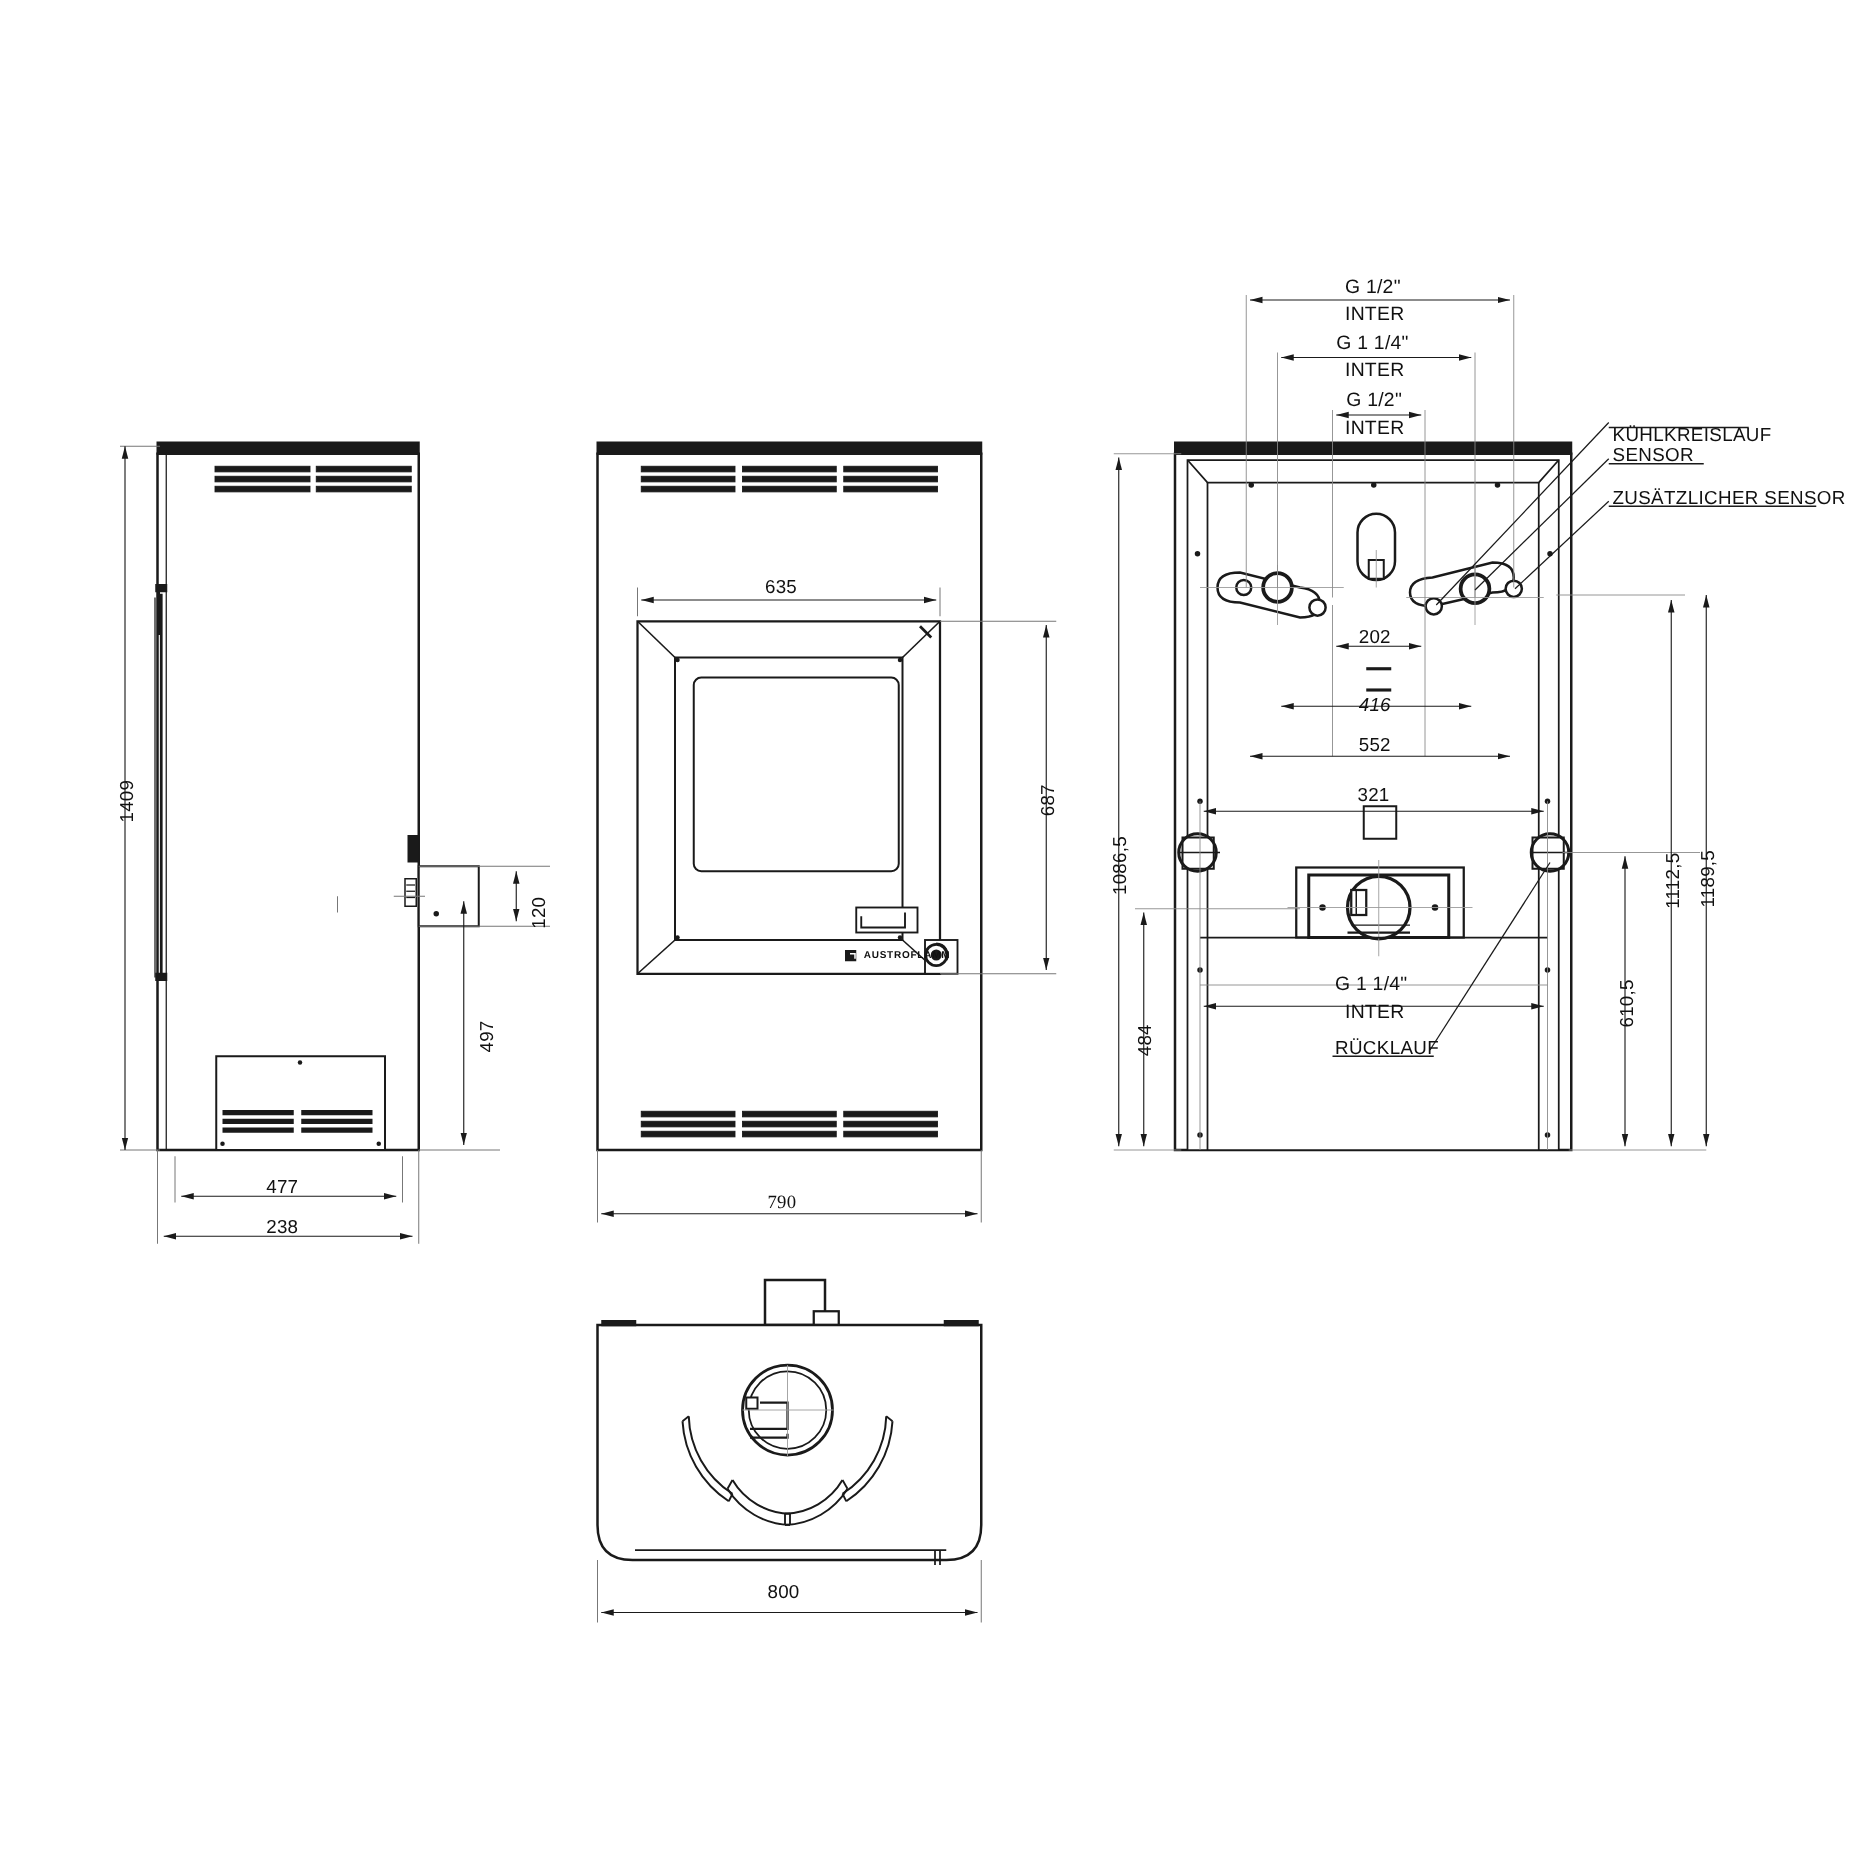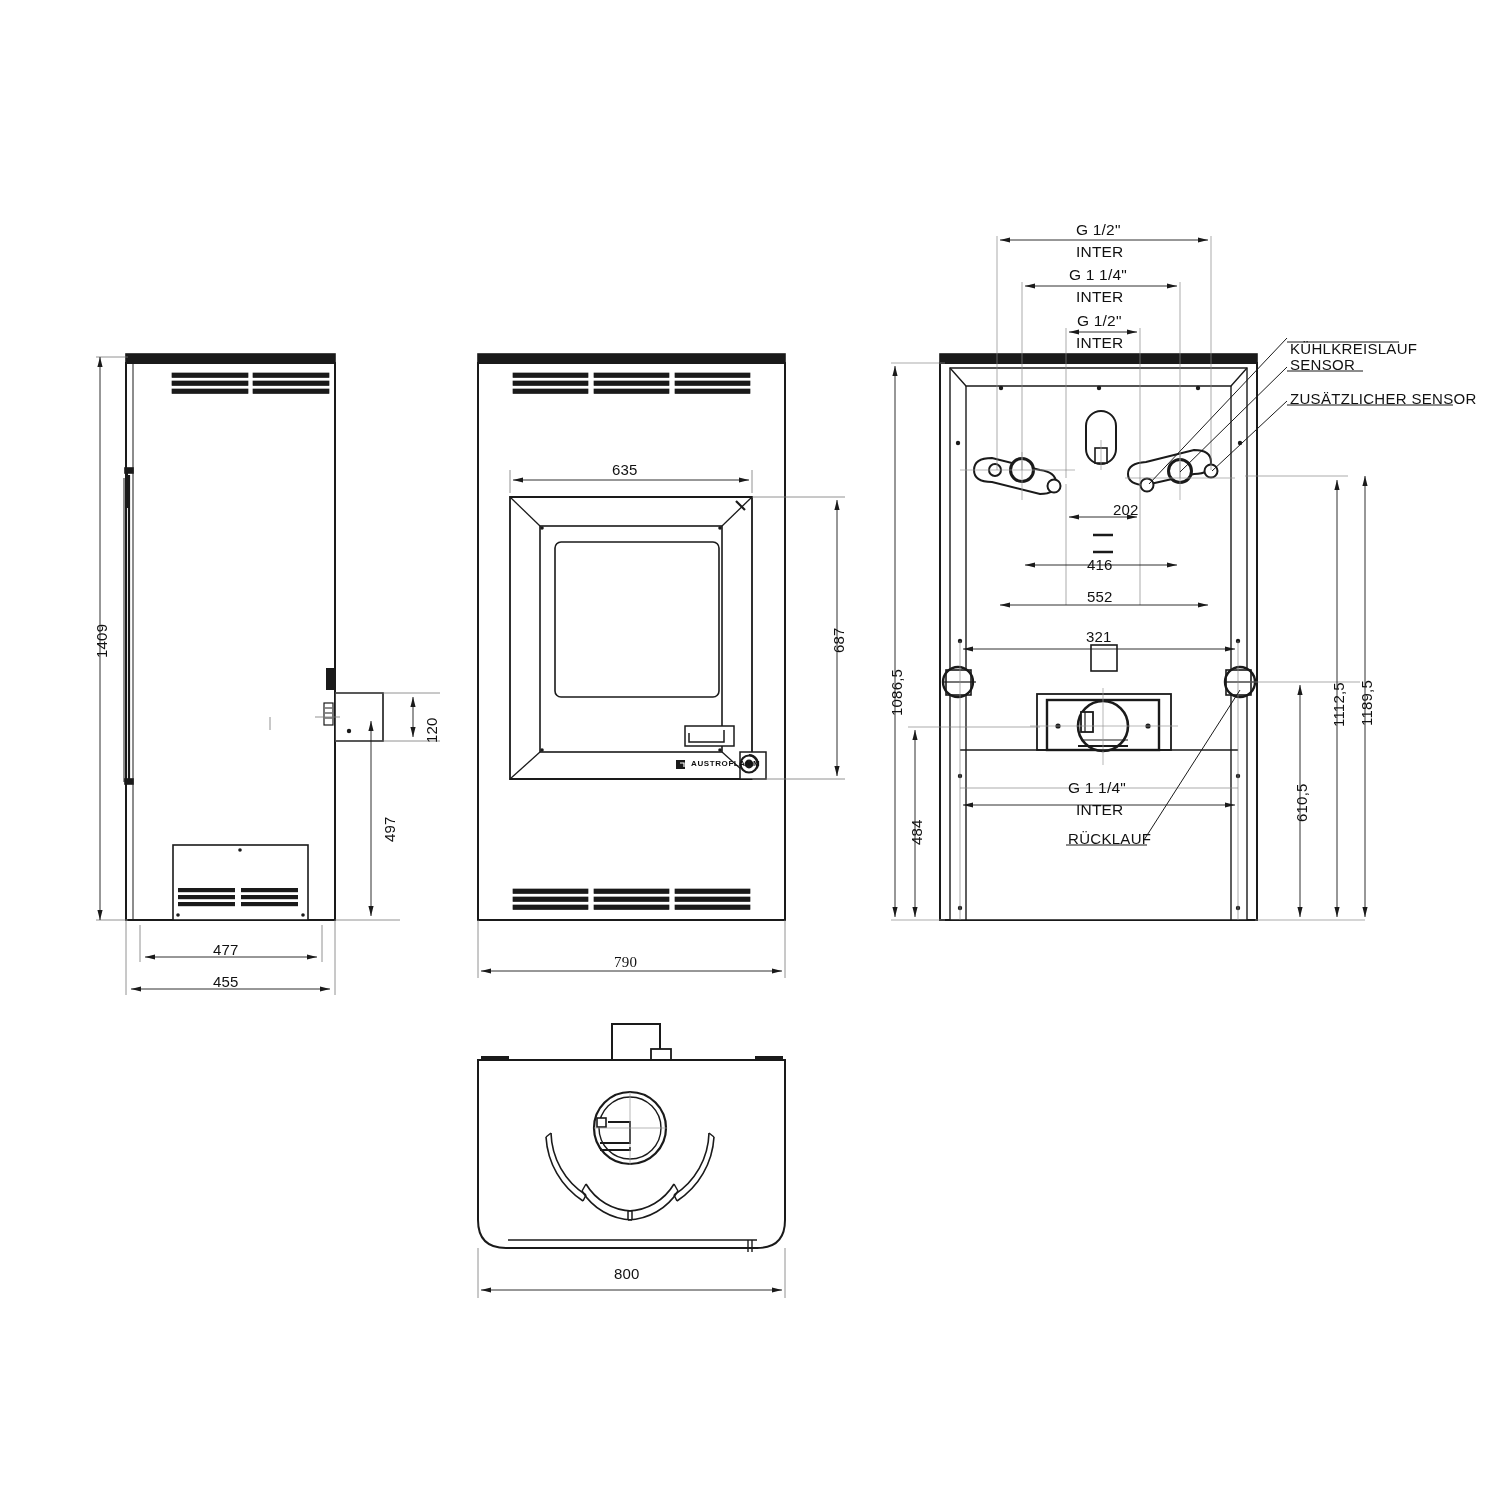--- a/index.html
+++ b/index.html
@@ -407,41 +407,41 @@
     </g>
   </g>
 
   </g>
 </svg>
 
 <div class="lbl vert" style="left:93px;top:658px;">1409</div>
 <div class="lbl vert" style="left:423px;top:743px;">120</div>
 <div class="lbl vert" style="left:381px;top:842px;">497</div>
 <div class="lbl" style="left:213px;top:941px;">477</div>
-<div class="lbl" style="left:213px;top:973px;">455</div>
+<div class="lbl" style="left:213px;top:973px;">238</div>
 
 <div class="lbl" style="left:612px;top:461px;">635</div>
 <div class="lbl vert" style="left:830px;top:653px;">687</div>
 <div class="lbl" style="left:614px;top:954px;font-family:Liberation Serif, serif;">790</div>
 <div class="lbl" style="left:691px;top:759px;font-size:8px;letter-spacing:0.6px;font-weight:bold;">AUSTROFLAMM</div>
 
 <div class="lbl big" style="left:1076px;top:221px;">G 1/2"</div>
 <div class="lbl big" style="left:1076px;top:243px;">INTER</div>
 
 <div class="lbl big" style="left:1069px;top:266px;">G 1 1/4"</div>
 <div class="lbl big" style="left:1076px;top:288px;">INTER</div>
 
 <div class="lbl big" style="left:1077px;top:312px;">G 1/2"</div>
 <div class="lbl big" style="left:1076px;top:334px;">INTER</div>
 
 <div class="lbl big" style="left:1068px;top:779px;">G 1 1/4"</div>
 <div class="lbl big" style="left:1076px;top:801px;">INTER</div>
 
-<div class="lbl" style="left:1087px;top:501px;margin-left:26px;">202</div>
-<div class="lbl" style="left:1087px;top:556px;">416</div>
+<div class="lbl" style="left:1087px;top:501px;">202</div>
+<div class="lbl" style="left:1087px;top:556px;font-style:italic;">416</div>
 <div class="lbl" style="left:1087px;top:588px;">552</div>
 <div class="lbl" style="left:1086px;top:628px;">321</div>
 
 <div class="lbl vert" style="left:888px;top:716px;">1086,5</div>
 <div class="lbl vert" style="left:908px;top:845px;">484</div>
 <div class="lbl vert" style="left:1293px;top:822px;">610,5</div>
 <div class="lbl vert" style="left:1330px;top:727px;">1112,5</div>
 <div class="lbl vert" style="left:1358px;top:726px;">1189,5</div>
 
 <div class="lbl note" style="left:1290px;top:327px;margin-top:13px;">KÜHLKREISLAUF</div>

